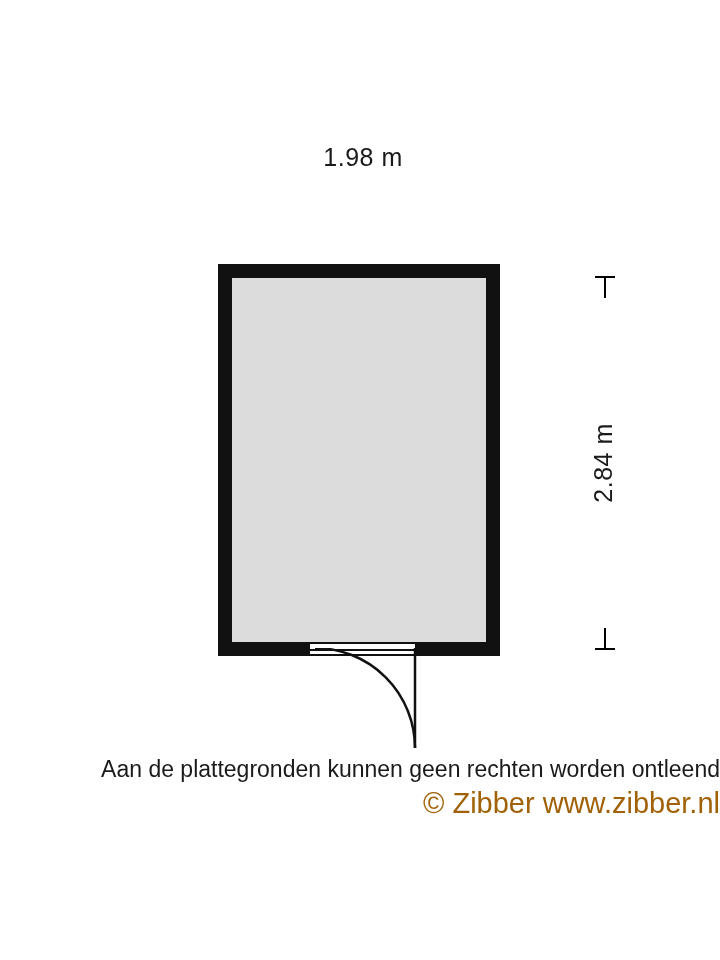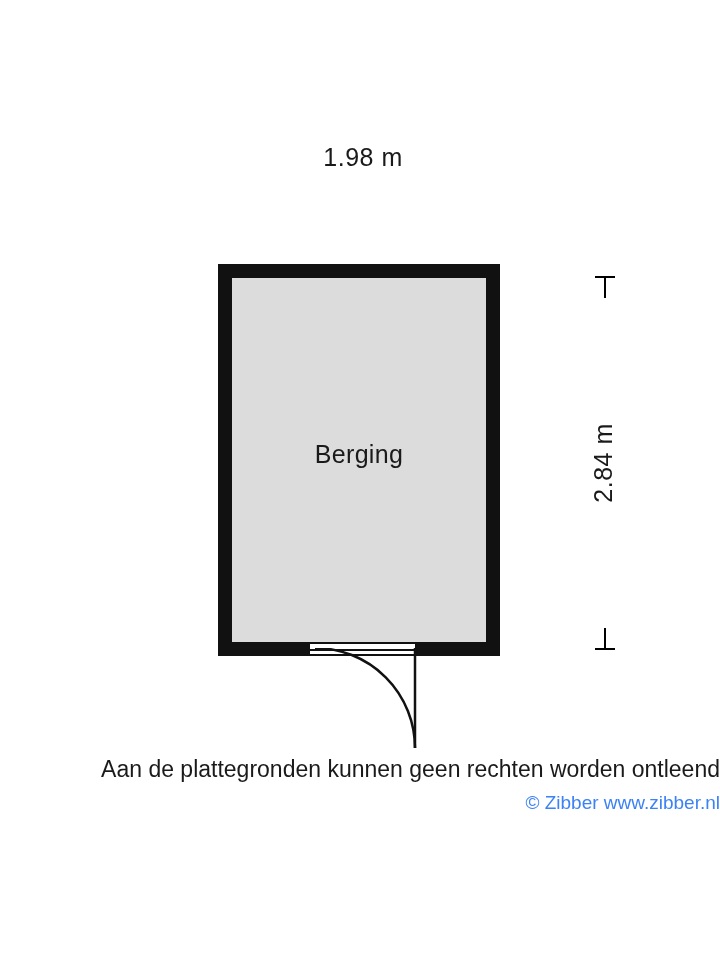--- a/index.html
+++ b/index.html
@@ -160,23 +160,23 @@
     top: 752px;
     width: 720px;
     text-align: right;
   }
   .disclaimer .line1 {
     font-size: 23px;
     line-height: 34px;
     color: #1a1a1a;
   }
   .disclaimer .line2 {
-    font-size: 19px;
+    font-size: 29px;
     line-height: 34px;
-    color: #3b82f6;
+    color: #a16207;
   }
 </style>
 </head>
 <body>
 
 <div class="floorplan">
 
   <div class="dim-top">
     <div class="line"></div>
     <div class="cap-left"></div>
@@ -185,21 +185,20 @@
   </div>
 
   <div class="dim-right">
     <div class="line"></div>
     <div class="cap-top"></div>
     <div class="cap-bottom"></div>
     <div class="label">2.84 m</div>
   </div>
 
   <div class="room"></div>
-  <div class="room-label">Berging</div>
 
   <div class="door-opening">
     <div class="inner-line"></div>
   </div>
 
   <svg class="door-swing" viewBox="0 0 130 110" xmlns="http://www.w3.org/2000/svg">
     <path d="M115 0 L115 100" stroke="#111111" stroke-width="2.5" fill="none"></path>
     <path d="M115 100 A100 100 0 0 0 15 0" stroke="#111111" stroke-width="2.5" fill="none"></path>
   </svg>
 

